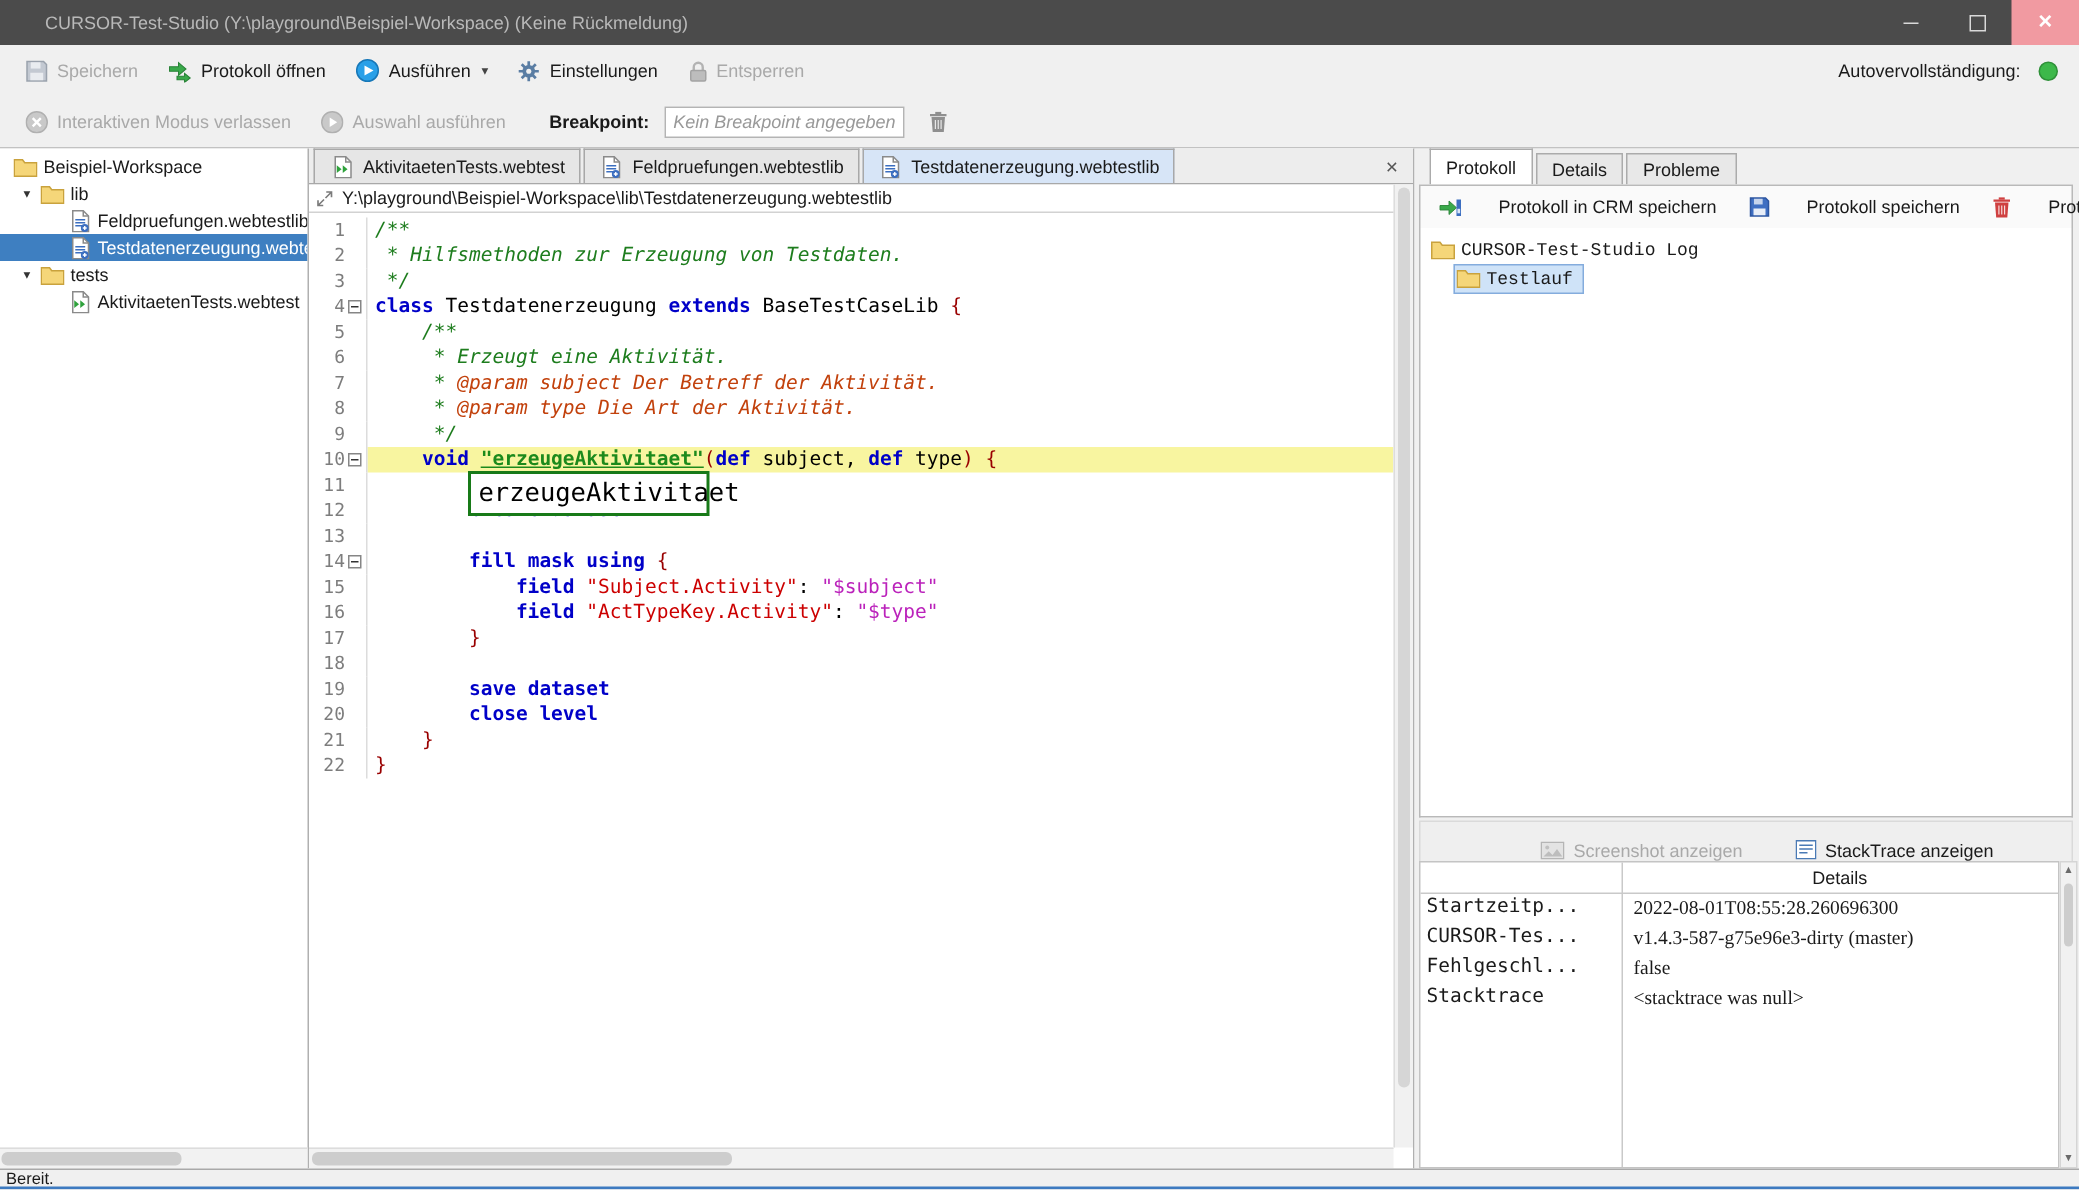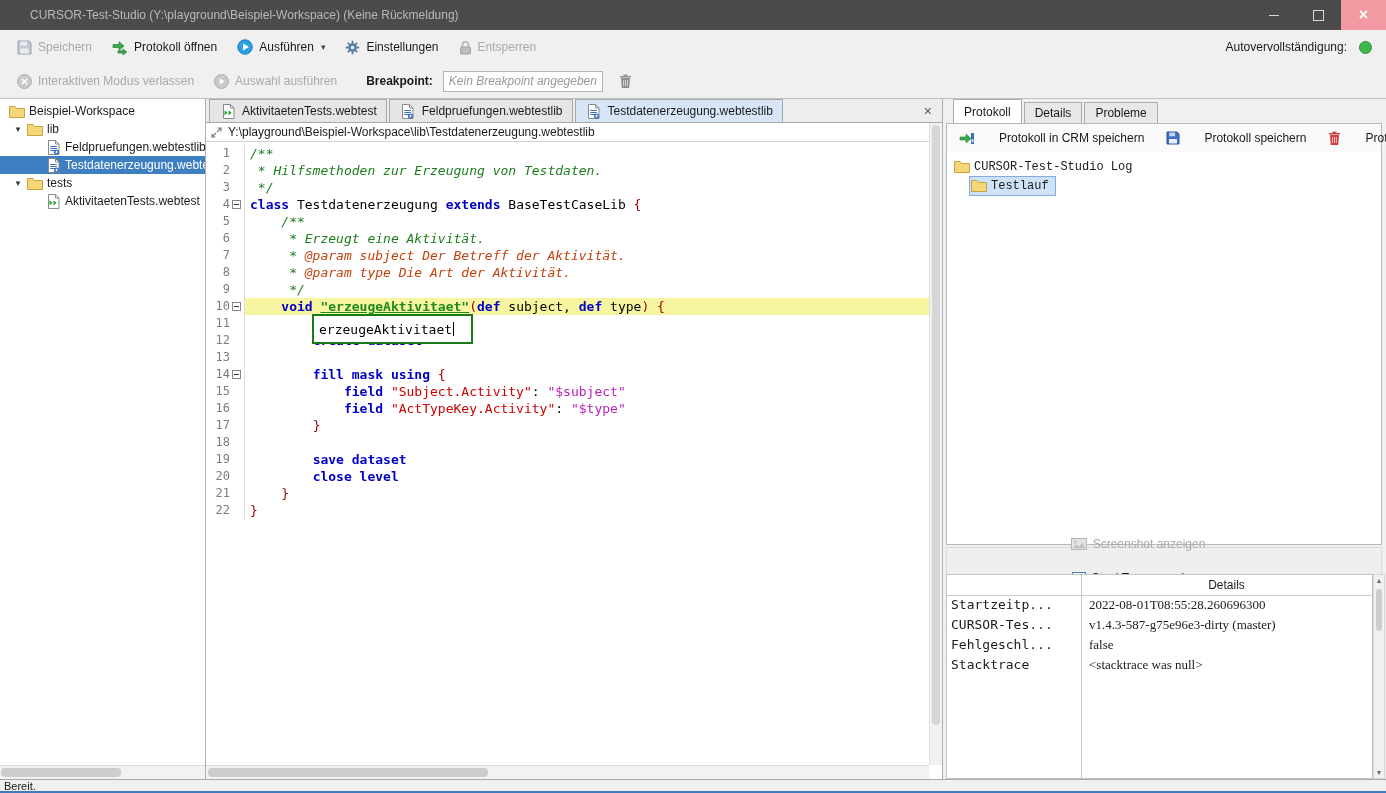--- a/index.html
+++ b/index.html
@@ -63,40 +63,40 @@
   .ln-text{flex:1;white-space:pre;padding-left:5px;}
   .ln-text.hl{background:#f8f5a0;}
   .tk-com{color:#1e7d1e;font-style:italic;}
   .tk-ann{color:#c2410c;font-style:italic;}
   .tk-kw{color:#0000c8;font-weight:bold;}
   .tk-str{color:#cc0000;}
   .tk-var{color:#bb22bb;}
   .tk-sep{color:#990000;}
   .tk-pl{color:#000;}
   .tk-mark{color:#1c8a1c;font-weight:bold;text-decoration:underline;}
-  #rename-popup{position:absolute;left:106px;top:172px;width:152px;height:26px;border:2px solid #187a18;background:#fff;z-index:5;display:flex;align-items:center;padding-left:5px;box-sizing:content-box;font-family:"DejaVu Sans Mono",monospace;font-size:13px;color:#000;}
+  #rename-popup{position:absolute;left:106px;top:172px;width:152px;height:26px;border:2px solid #187a18;background:#fff;z-index:5;display:flex;align-items:center;padding-left:5px;box-sizing:content-box;font-family:"DejaVu Sans Mono",monospace;font-size:17px;color:#000;}
   #rename-popup .caret{width:1px;height:14px;background:#000;margin-left:1px;}
   #editor .vscroll{position:absolute;right:0;top:24px;width:13px;height:642px;background:#f1f1f1;border-left:1px solid #ddd;box-sizing:border-box;}
   #editor .vscroll .vthumb{position:absolute;left:2px;top:2px;width:8px;height:600px;background:#d6d6d6;border-radius:4px;}
   #editor .hscroll{left:0;bottom:0;width:723px;}
   #editor .hscroll .thumb{left:2px;width:280px;}
 
   
   #rightpanel{position:absolute;left:943px;top:99px;width:443px;height:680px;background:#f0f0f0;}
   #log-tabbar{position:absolute;left:0;top:0;width:100%;height:24px;display:flex;align-items:flex-end;padding-left:10px;box-sizing:border-box;}
   .ltab{height:20px;padding:0 10px;display:flex;align-items:center;background:#e8e8e8;border:1px solid #ababab;border-bottom:none;margin-right:2px;}
   .ltab.active{background:#fff;height:23px;}
   #log-toolbar{position:absolute;left:3px;top:24px;width:436px;height:30px;border:1px solid #b9b9b9;background:#fafafa;display:flex;align-items:center;padding:0 5px;gap:4px;box-sizing:border-box;}
   .lt-btn{display:flex;align-items:center;gap:24px;padding:3px 7px;white-space:nowrap;}
   .lt-sep{width:1px;height:20px;background:#d5d5d5;}
   #log-tree{position:absolute;left:3px;top:53px;width:436px;height:393px;background:#fff;border:1px solid #b9b9b9;border-top:none;padding-top:5px;box-sizing:border-box;font-family:Liberation Mono, monospace;}
   .log-row{display:flex;align-items:center;height:19px;padding-left:6px;}
   .log-row .indent{width:16px;flex:none;}
   .log-sel{display:flex;align-items:center;height:18px;background:#cfe3f8;border:1px solid #84acdd;padding:0 6px 0 0;}
-  #log-actions{position:absolute;left:3px;top:448px;width:436px;height:39px;background:#efefef;border:1px solid #dadada;display:flex;align-items:center;justify-content:flex-end;gap:20px;padding-right:52px;box-sizing:border-box;flex-direction:column;}
+  #log-actions{position:absolute;left:3px;top:448px;width:436px;height:39px;background:#efefef;border:1px solid #dadada;display:flex;align-items:center;justify-content:flex-end;gap:35px;padding-right:52px;box-sizing:border-box;}
   .la-btn{display:flex;align-items:center;gap:6px;white-space:nowrap;}
   .la-btn.disabled{color:#a9a9a9;}
   #details-table{position:absolute;left:3px;top:475px;width:427px;height:205px;background:#fff;border:1px solid #c4c4c4;box-sizing:border-box;}
   #dt-header{height:20px;border-bottom:1px solid #c9c9c9;position:relative;}
   #dt-header .dt-title{position:absolute;left:134px;right:0;text-align:center;line-height:20px;}
   #details-rows{position:absolute;top:20px;left:0;right:0;bottom:0;overflow:hidden;}
   .dt-row{display:flex;height:20px;font-family:"DejaVu Sans Mono",monospace;font-size:13px;line-height:20px;white-space:nowrap;}
   .dt-label{width:130px;padding-left:4px;flex:none;overflow:hidden;}
   .dt-value{padding-left:8px;font-family:Liberation Serif, serif;}
   .dt-divider{position:absolute;left:134px;top:0;bottom:0;width:1px;background:#c9c9c9;}

